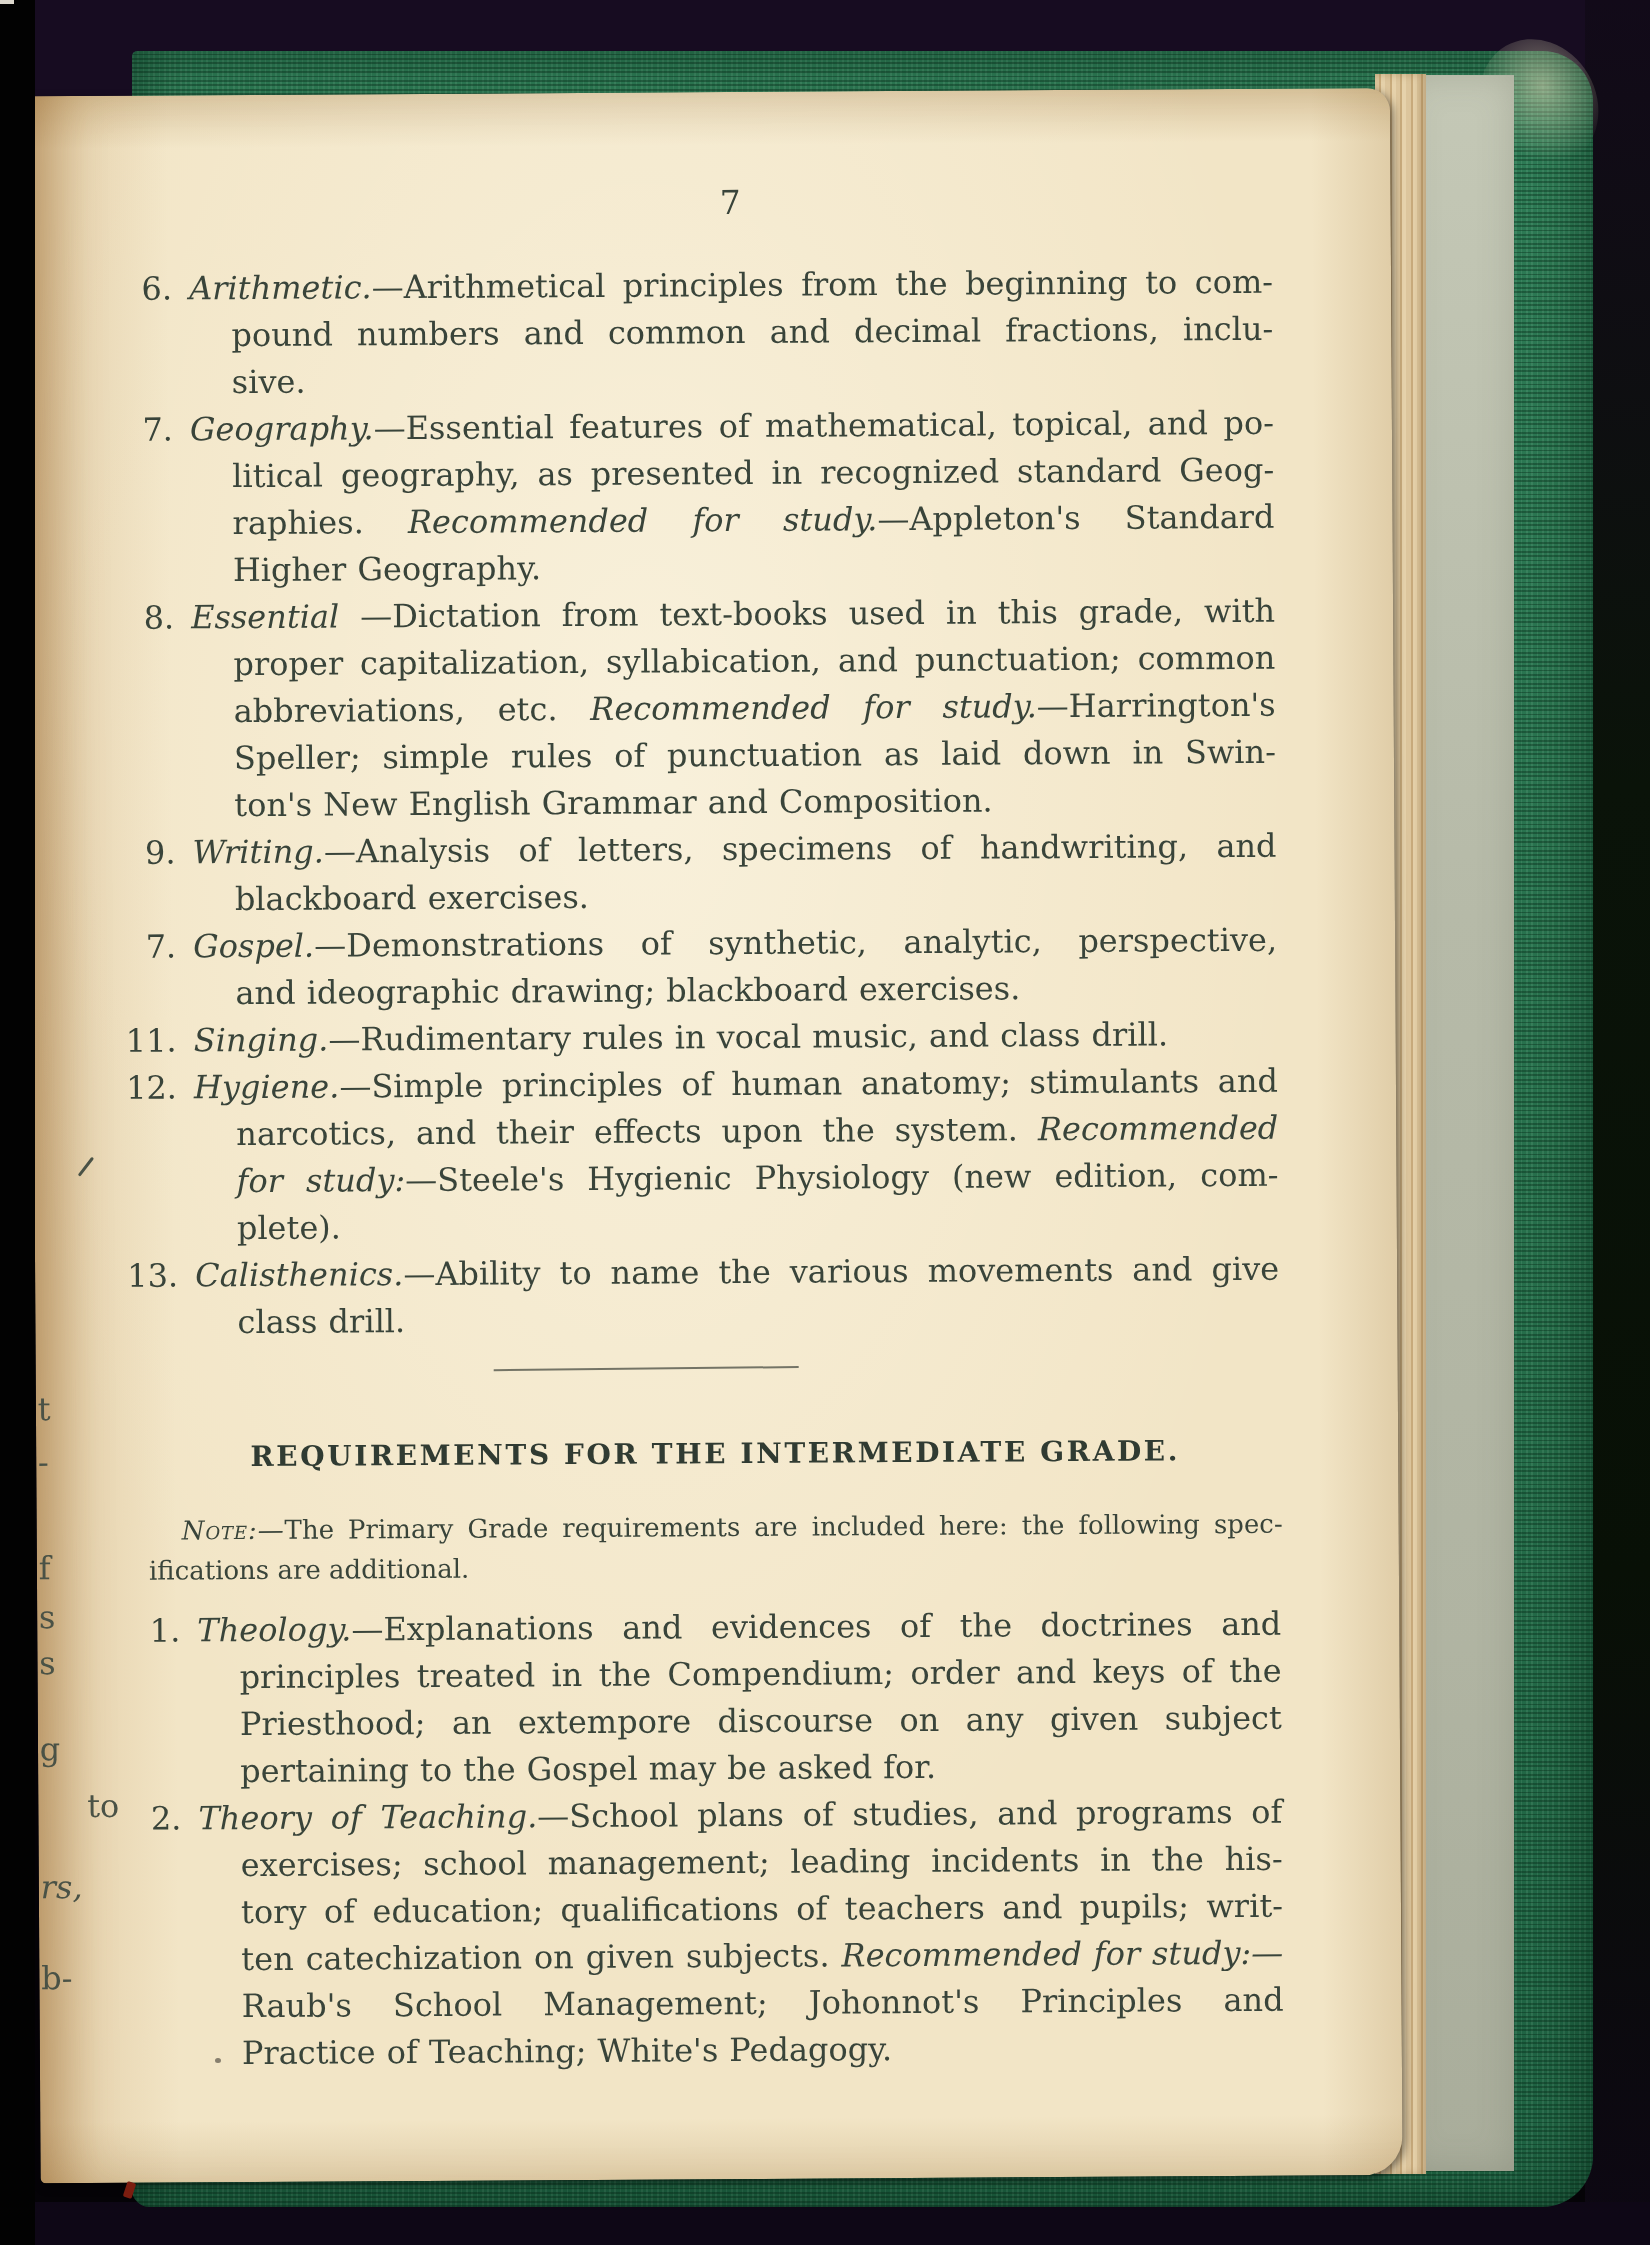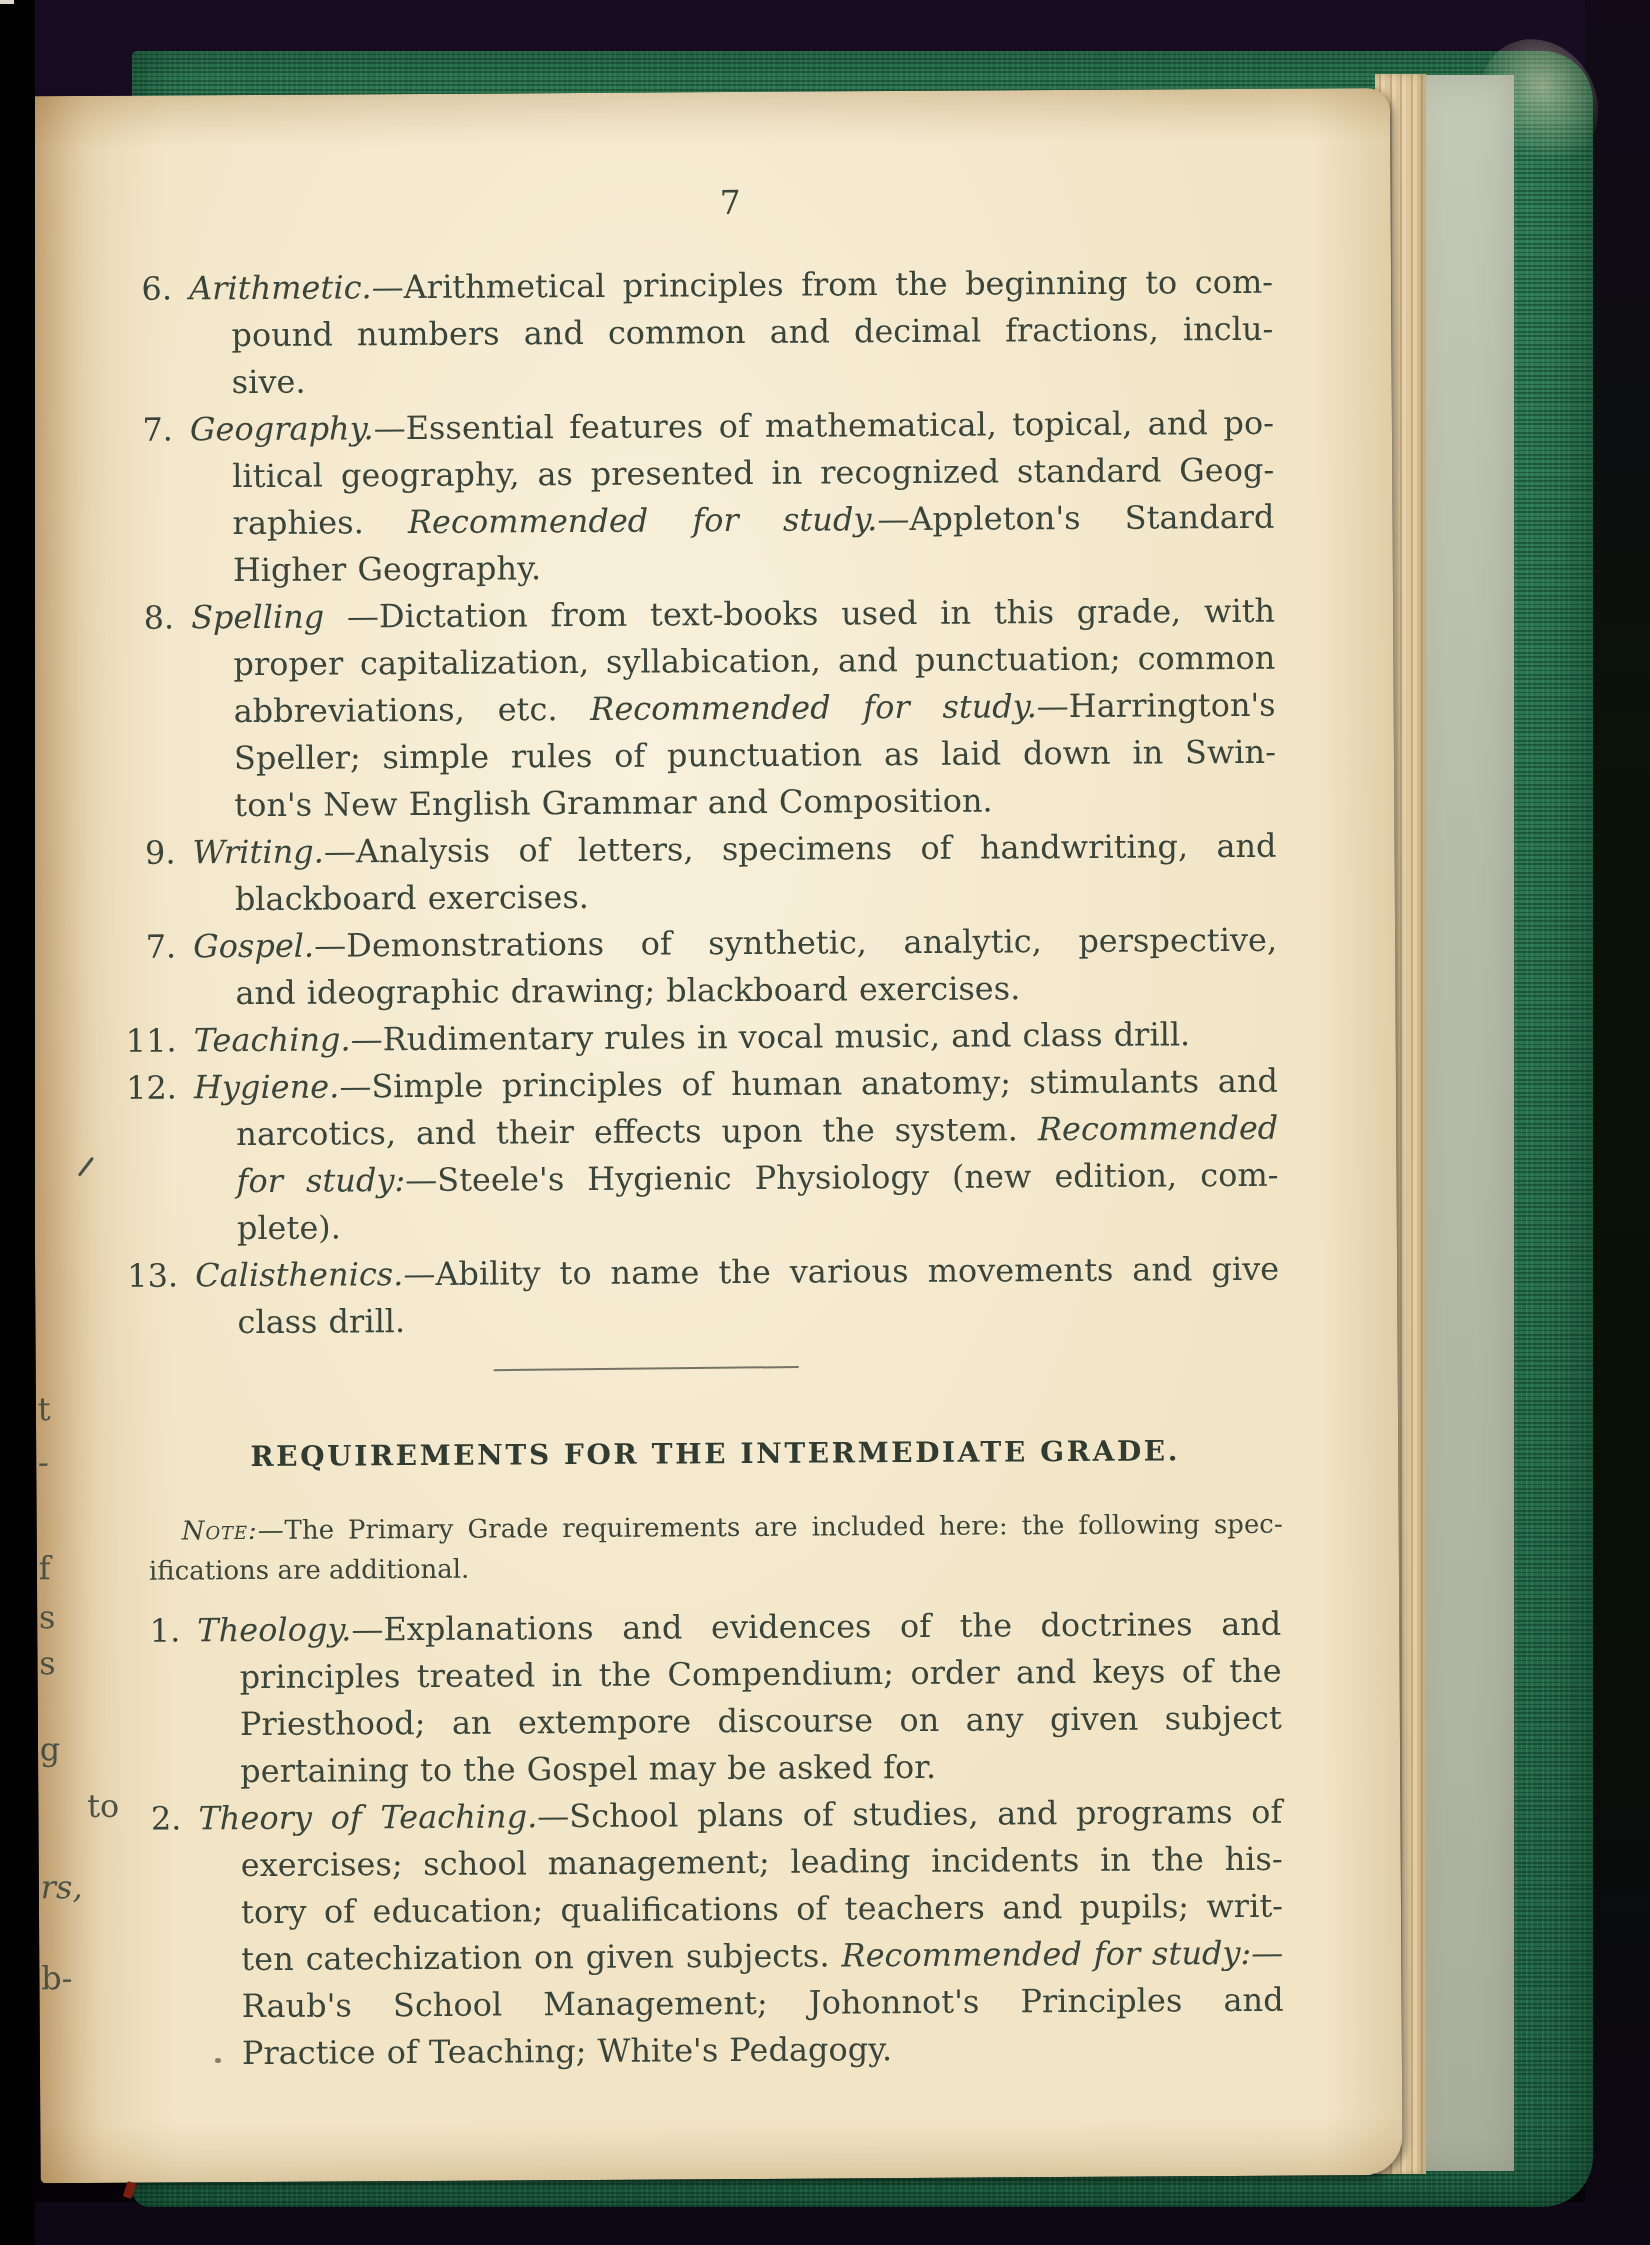--- a/index.html
+++ b/index.html
@@ -102,39 +102,39 @@
         </div>
         <div class="item">
           <span class="num">7.</span>
           <div class="line just"><span class="it">Geography.</span><span>—Essential features of mathematical, topical, and po-</span></div>
           <div class="line just"><span>litical geography, as presented in recognized standard Geog-</span></div>
           <div class="line just"><span>raphies. </span><span class="it">Recommended for study.</span><span>—Appleton's Standard</span></div>
           <div class="line"><span>Higher Geography.</span></div>
         </div>
         <div class="item">
           <span class="num">8.</span>
-          <div class="line just"><span class="it">Spelling </span><span>—Dictation from text-books used in this grade, with</span></div>
+          <div class="line just"><span class="it">Essential </span><span>—Dictation from text-books used in this grade, with</span></div>
           <div class="line just"><span>proper capitalization, syllabication, and punctuation; common</span></div>
           <div class="line just"><span>abbreviations, etc. </span><span class="it">Recommended for study.</span><span>—Harrington's</span></div>
           <div class="line just"><span>Speller; simple rules of punctuation as laid down in Swin-</span></div>
           <div class="line"><span>ton's New English Grammar and Composition.</span></div>
         </div>
         <div class="item">
           <span class="num">9.</span>
           <div class="line just"><span class="it">Writing.</span><span>—Analysis of letters, specimens of handwriting, and</span></div>
           <div class="line"><span>blackboard exercises.</span></div>
         </div>
         <div class="item">
           <span class="num">7.</span>
           <div class="line just"><span class="it">Gospel.</span><span>—Demonstrations of synthetic, analytic, perspective,</span></div>
           <div class="line"><span>and ideographic drawing; blackboard exercises.</span></div>
         </div>
         <div class="item">
           <span class="num">11.</span>
-          <div class="line"><span class="it">Teaching.</span><span>—Rudimentary rules in vocal music, and class drill.</span></div>
+          <div class="line"><span class="it">Singing.</span><span>—Rudimentary rules in vocal music, and class drill.</span></div>
         </div>
         <div class="item">
           <span class="num">12.</span>
           <div class="line just"><span class="it">Hygiene.</span><span>—Simple principles of human anatomy; stimulants and</span></div>
           <div class="line just"><span>narcotics, and their effects upon the system. </span><span class="it">Recommended</span></div>
           <div class="line just"><span class="it">for study:</span><span>—Steele's Hygienic Physiology (new edition, com-</span></div>
           <div class="line"><span>plete).</span></div>
         </div>
         <div class="item">
           <span class="num">13.</span>

